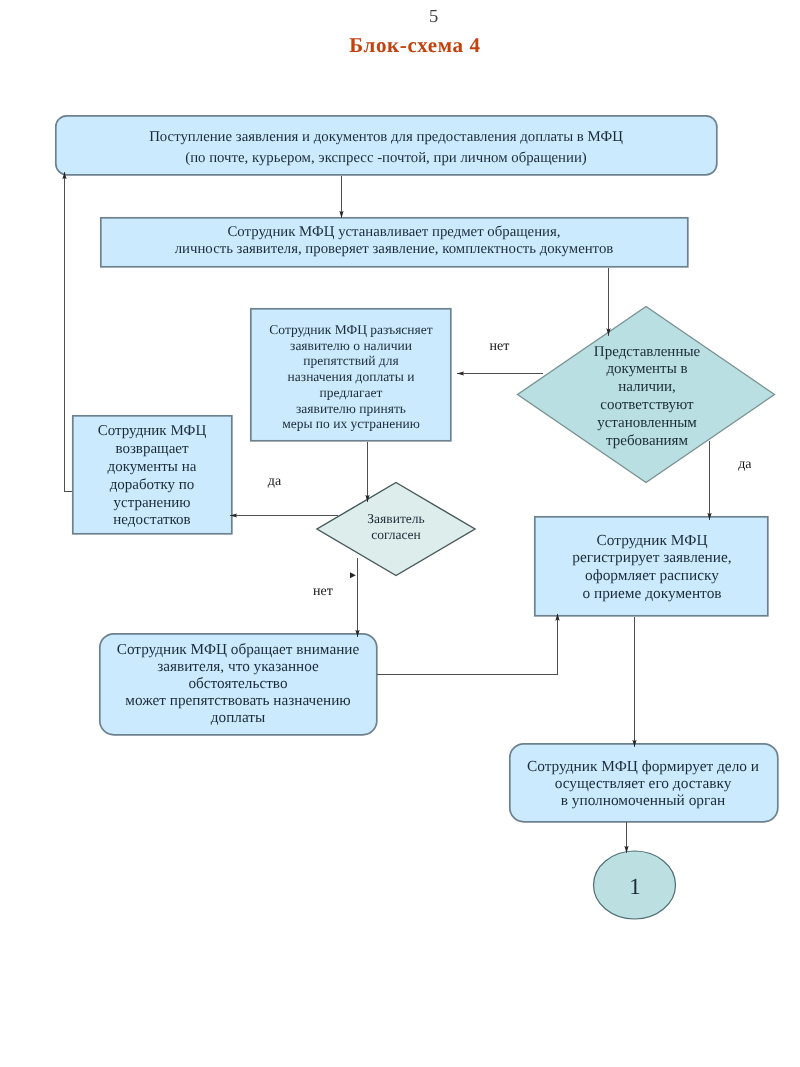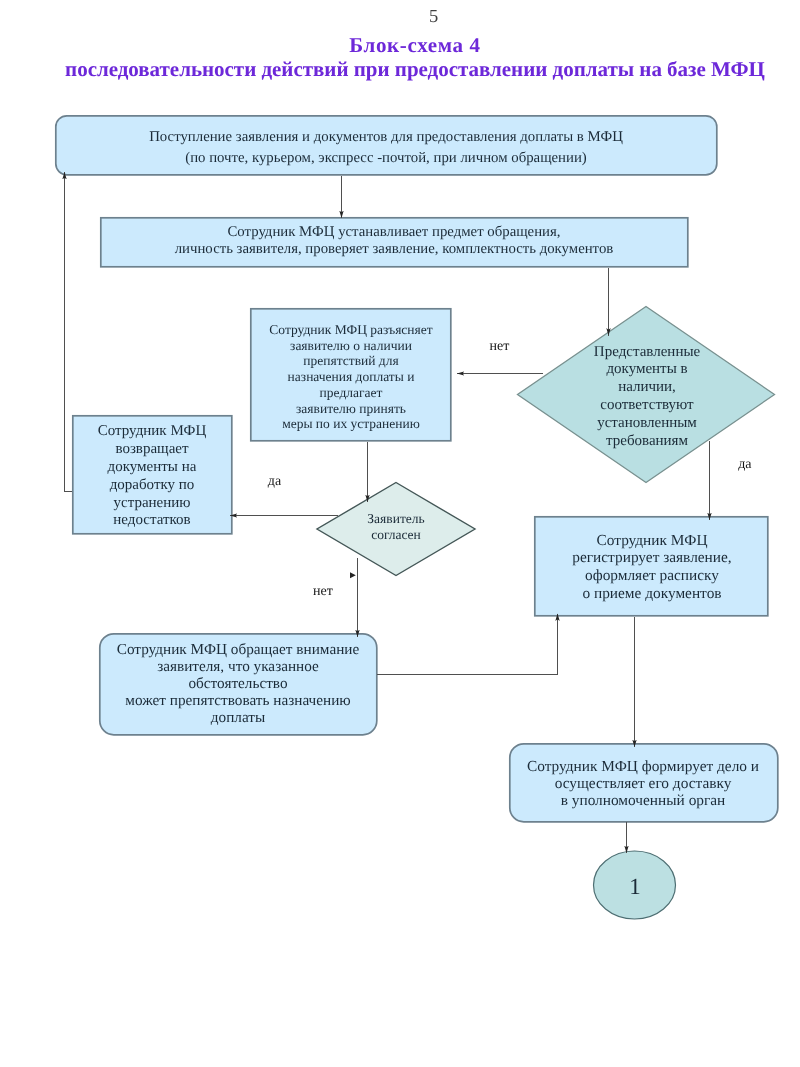--- a/index.html
+++ b/index.html
@@ -1,35 +1,34 @@
 <!DOCTYPE html>
 <html><head>
 <meta charset="utf-8">
 <style>
   html,body{margin:0;padding:0;background:#ffffff;-webkit-font-smoothing:antialiased;text-rendering:geometricPrecision;}
   body{width:800px;height:1067px;overflow:hidden;font-family:"Liberation Serif",serif;color:#000;}
   #page{position:relative;width:800px;height:1067px;background:#fff;}
   .pgnum{position:absolute;left:67px;top:7px;width:733px;text-align:center;font-size:18.5px;color:#3f3f3f;}
-  .ttl{position:absolute;left:30px;width:770px;text-align:center;font-weight:bold;font-size:21px;color:#6d28d9;}
+  .ttl{position:absolute;left:30px;width:770px;text-align:center;font-weight:bold;font-size:21px;color:#c2410c;}
   #flow{position:absolute;left:0;top:0;}
   .bx{fill:#CCEAFD;stroke:#6D818E;stroke-width:1.7;}
   .dm{fill:#B9DFE2;stroke:#78908F;stroke-width:1.3;}
   .dm2{fill:#DDEDEB;stroke:#445757;stroke-width:1.4;}
   .ell{fill:#BCE0E2;stroke:#4D6E72;stroke-width:1.2;}
   .ln{stroke:#4f4f4f;stroke-width:1;fill:none;shape-rendering:crispEdges;}
   #flow text{font-family:"Liberation Serif",serif;fill:#1b2b38;}
   #flow text.lbl{font-size:14px;fill:#151515;}
 </style>
 </head>
 <body>
 
 <div id="page">
   <div class="pgnum">5</div>
   <div class="ttl" style="top:33px;letter-spacing:0.63px">Блок-схема  4</div>
-  <div class="ttl" style="top:57px;letter-spacing:-0.02px">последовательности действий при предоставлении доплаты  на базе МФЦ</div>
 
   <svg id="flow" width="800" height="1067">
     <defs>
       <marker id="ah" markerWidth="9" markerHeight="7" refX="7.4" refY="2.2" orient="auto" markerUnits="userSpaceOnUse">
         <path d="M0,0 L7.4,2.2 L0,4.4 L1.7,2.2 Z" fill="#242424"></path>
       </marker>
     </defs>
 
     <g>
       <rect class="bx" x="55.8" y="115.8" width="661" height="59" rx="11" ry="11"></rect>

